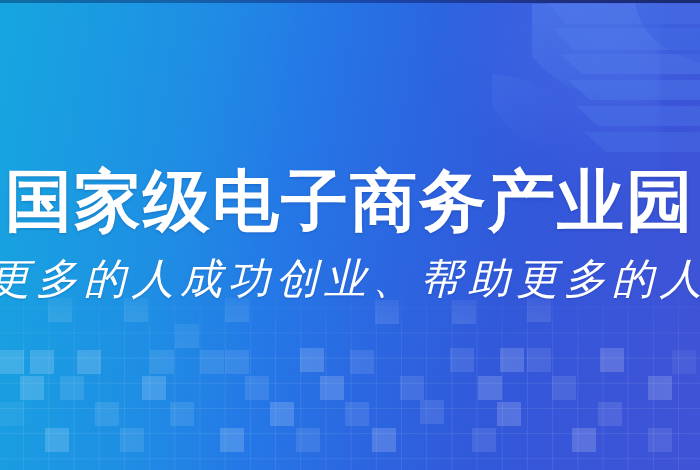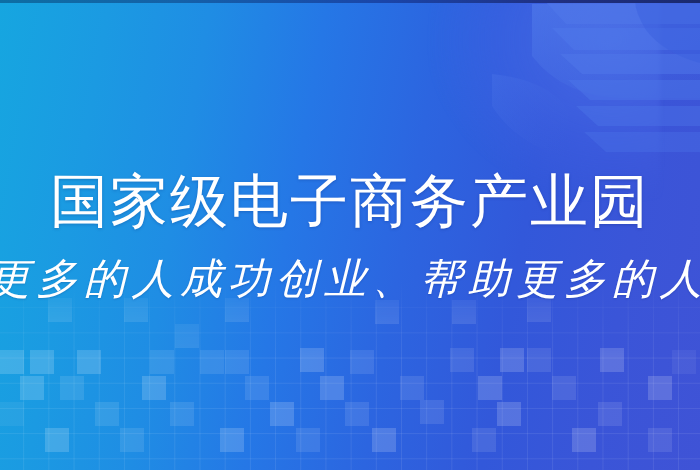--- a/index.html
+++ b/index.html
@@ -110,23 +110,23 @@
     z-index: 8;
     pointer-events: none;
   }
   .title {
     position: absolute;
     top: 170px;
     left: 0;
     width: 700px;
     text-align: center;
     color: #ffffff;
-    font-size: 58px;
+    font-size: 67px;
     line-height: 62px;
-    font-weight: normal;
+    font-weight: bold;
     letter-spacing: 2px;
     white-space: nowrap;
     text-shadow: 0 1px 3px rgba(10,40,120,0.28);
   }
   .subtitle {
     position: absolute;
     top: 252px;
     left: 50%;
     transform: translateX(-50%);
     width: 820px;

